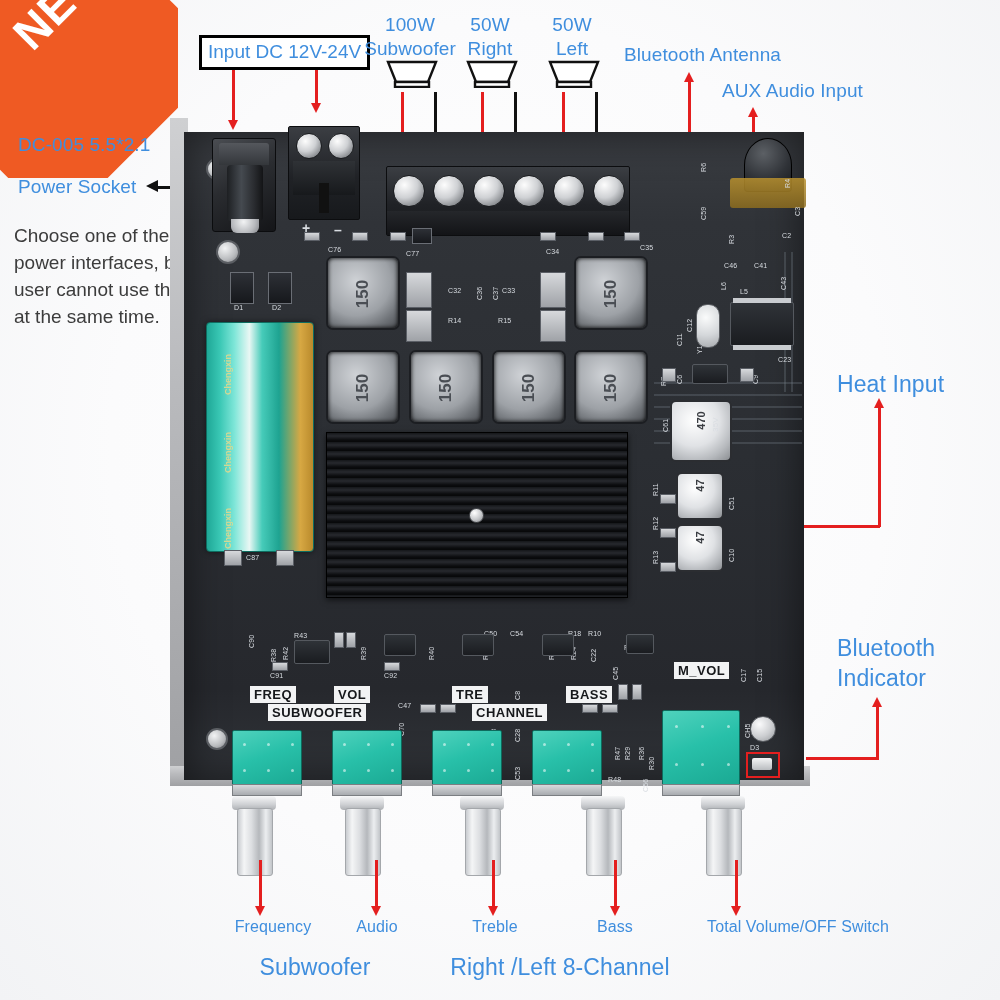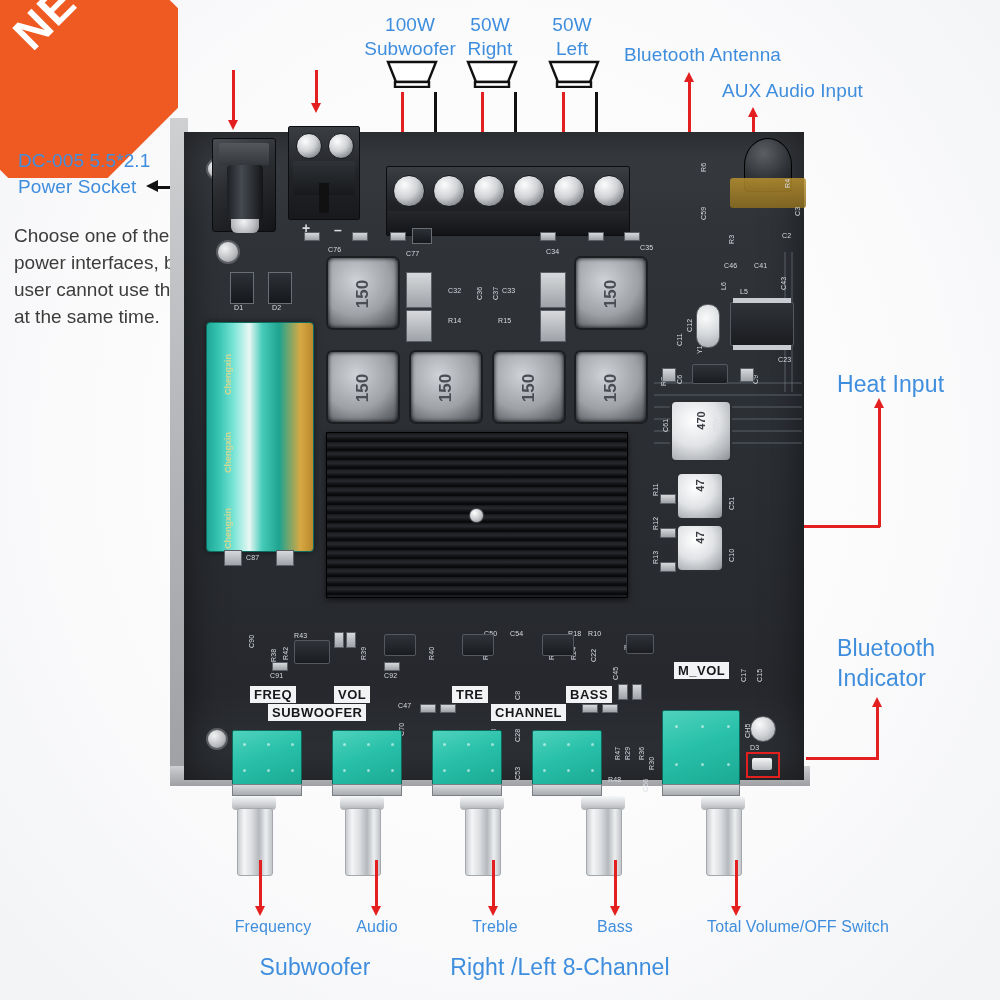--- a/index.html
+++ b/index.html
@@ -148,30 +148,31 @@
   <div id="logo">
     <div class="ring"></div>
     <div class="bar"></div>
     <div class="sglyph">S</div>
   </div>
   <div id="ribbon">
     <div class="tri"></div>
     <div class="txt">NEW</div>
   </div>
 
-  <div class="abs lbl" style="left:18px;top:150px;">DC-005 5.5*2.1</div>
+  <div class="abs lbl" style="left:18px;top:134px;">DC-005 5.5*2.1</div>
   <div class="abs lbl" style="left:18px;top:176px;">Power Socket</div>
 
   <div class="arrow-blk" style="left:157px;top:186px;width:58px;height:3px;"></div>
   <div class="head-red head-left-blk" style="left:146px;top:180px;"></div>
 
   <div id="note">
     <div>Choose one of the two power interfaces, but user cannot use them at the same time.</div>
   </div>
 
+  <div class="boxlbl" style="left:199px;top:35px;">Input DC 12V-24V</div>
 
   <div class="arrow-red" style="left:232px;top:70px;width:3px;height:52px;"></div>
   <div class="head-red head-down" style="left:228px;top:120px;"></div>
   <div class="arrow-red" style="left:315px;top:70px;width:3px;height:35px;"></div>
   <div class="head-red head-down" style="left:311px;top:103px;"></div>
 
   <div class="abs lbl cen" style="left:365px;top:14px;width:90px;">100W</div>
   <div class="abs lbl cen" style="left:355px;top:38px;width:110px;">Subwoofer</div>
   <div class="spk" style="left:382px;top:60px;">
     <svg width="60" height="28" viewBox="0 0 60 28">
@@ -439,21 +440,21 @@
       <div class="smd" style="left:418px;top:572px;width:14px;height:7px;"></div>
       <div class="smd" style="left:434px;top:552px;width:8px;height:14px;"></div>
       <div class="smd" style="left:448px;top:552px;width:8px;height:14px;"></div>
 
       <div class="silkbox" style="left:66px;top:554px;">FREQ</div>
       <div class="silkbox" style="left:150px;top:554px;">VOL</div>
       <div class="silkbox" style="left:268px;top:554px;">TRE</div>
       <div class="silkbox" style="left:382px;top:554px;">BASS</div>
       <div class="silkbox" style="left:490px;top:530px;">M_VOL</div>
       <div class="silkbox" style="left:84px;top:572px;">SUBWOOFER</div>
-      <div class="silkbox" style="left:307px;top:572px;">CHANNEL</div>
+      <div class="silkbox" style="left:288px;top:572px;">CHANNEL</div>
 
       <div class="pot" style="left:48px;top:598px;width:68px;height:56px;">
         <i style="left:10px;top:12px;"></i>
           <i style="left:34px;top:12px;"></i>
           <i style="left:58px;top:12px;"></i>
         <i style="left:10px;top:38px;"></i>
           <i style="left:34px;top:38px;"></i>
           <i style="left:58px;top:38px;"></i>
       </div>
       <div class="pot" style="left:148px;top:598px;width:68px;height:56px;">

